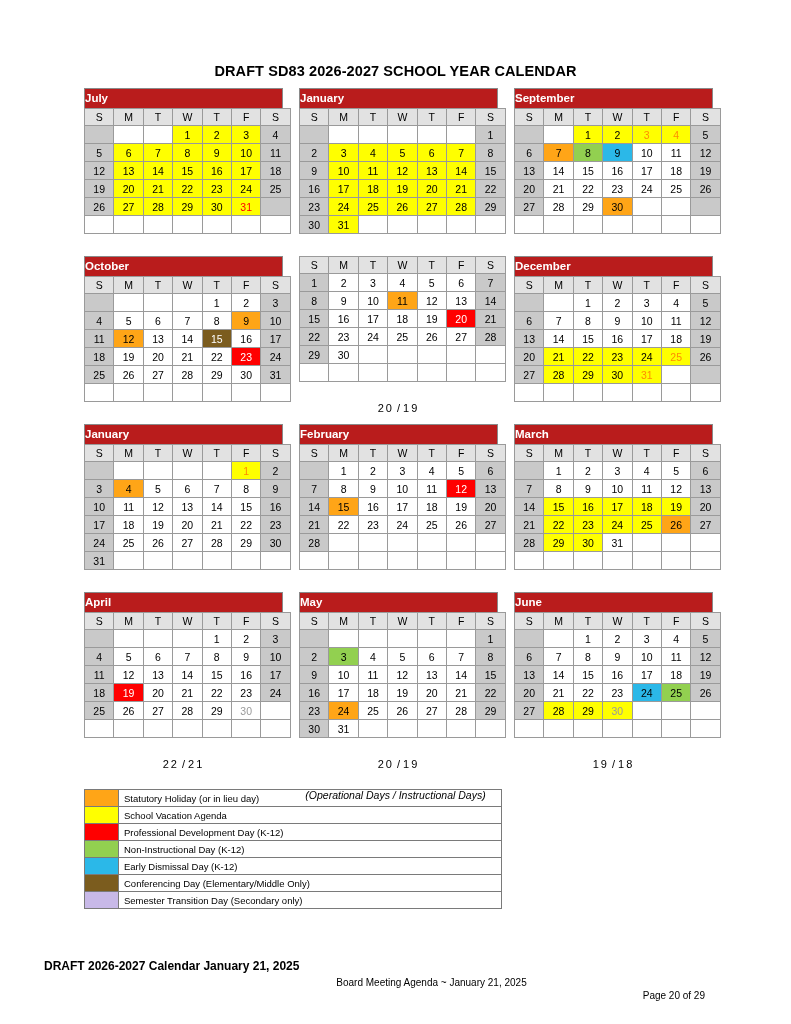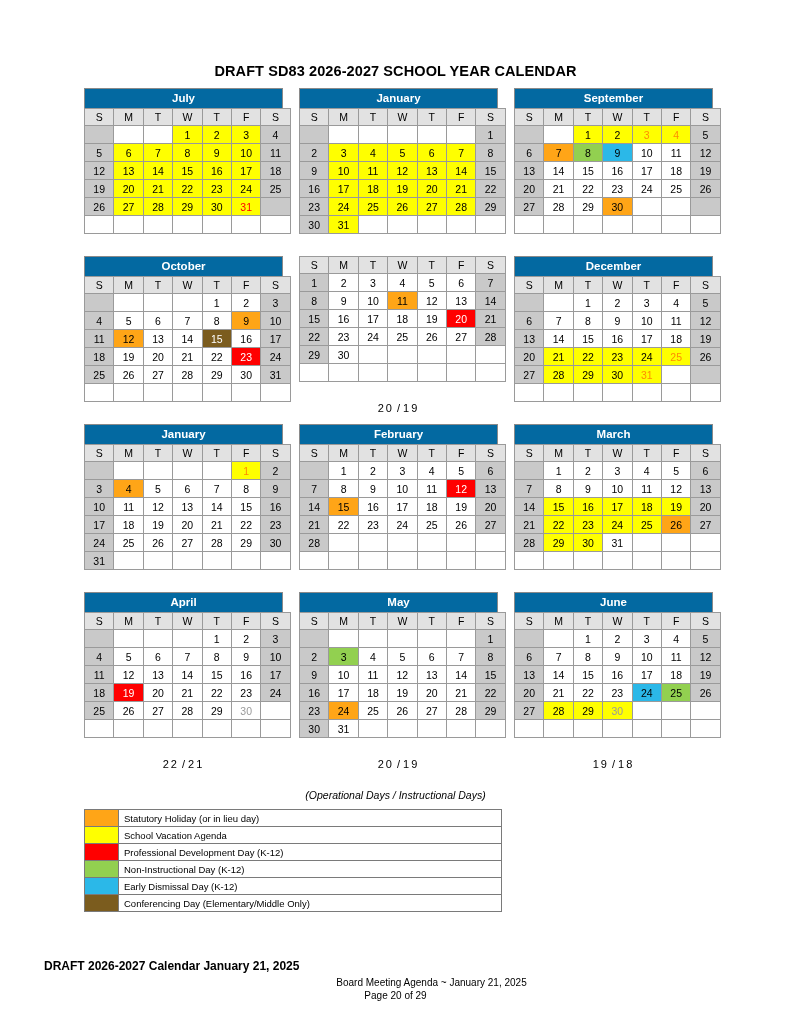--- a/index.html
+++ b/index.html
@@ -16,21 +16,21 @@
     position:absolute;top:63px;left:0;width:791px;
     text-align:center;font-weight:bold;font-size:14.5px;letter-spacing:.1px;
   }
   .cal-grid{
     position:absolute;top:88px;left:84px;width:630px;
     display:grid;grid-template-columns:199px 199px 199px;
     column-gap:16px;row-gap:0px;
   }
   .month-wrap{height:168px;}
   .month-title{
-    background:#0369a1;color:#ffffff;text-align:center;
+    background:#b91c1c;color:#ffffff;
     font-size:11.5px;font-weight:bold;padding:3px 0 4px 0;
     border:1px solid #8a8a8a;border-bottom:none;
   }
   table.mtable{
     border-collapse:collapse;width:199px;table-layout:fixed;
     font-size:10.5px;
   }
   table.mtable td,table.mtable th{
     border:1px solid #9a9a9a;
     width:28.4px;height:17px;
@@ -53,39 +53,39 @@
   td.gnum{color:#9a9a9a;}
   .totals{
     text-align:center;font-size:11px;margin-top:20px;letter-spacing:2px;
   }
   .totals span.sep{letter-spacing:0;}
   .opnote{
     position:absolute;left:0;width:791px;top:789px;text-align:center;
     font-size:10.5px;font-style:italic;
   }
   .legend{
-    position:absolute;left:84px;top:809px;width:416px;
+    position:absolute;left:84px;top:789px;width:416px;
     border:1px solid #7a7a7a;border-bottom:none;
   }
   .legend-row{
     display:flex;align-items:stretch;border-bottom:1px solid #7a7a7a;
     height:16px;
   }
   .legend-swatch{width:33px;border-right:1px solid #7a7a7a;}
   .legend-label{
     flex:1;font-size:9.5px;padding-left:5px;display:flex;align-items:center;
   }
   .footer-left{
     position:absolute;left:44px;top:959px;font-size:12px;font-weight:bold;
   }
   .footer-center{
     position:absolute;left:0;width:791px;top:977px;text-align:center;font-size:10px;padding-left:36px;
   }
   .footer-center2{
-    position:absolute;left:0;width:791px;top:990px;text-align:center;font-size:10px;
+    position:absolute;left:0;width:705px;top:990px;text-align:right;font-size:10px;
   }
 </style>
 </head>
 <body>
 
 <div class="page">
 
   <div class="doc-title">DRAFT SD83 2026-2027 SCHOOL YEAR CALENDAR</div>
 
   <div class="cal-grid">
@@ -986,19 +986,23 @@
         <div class="legend-label">Non-Instructional Day (K-12)</div>
       </div>
       <div class="legend-row">
         <div class="legend-swatch" style="background: rgb(43, 184, 232);"></div>
         <div class="legend-label">Early Dismissal Day (K-12)</div>
       </div>
       <div class="legend-row">
         <div class="legend-swatch" style="background: rgb(123, 92, 30);"></div>
         <div class="legend-label">Conferencing Day (Elementary/Middle Only)</div>
       </div>
+      <div class="legend-row">
+        <div class="legend-swatch" style="background: rgb(200, 185, 232);"></div>
+        <div class="legend-label">Semester Transition Day (Secondary only)</div>
+      </div>
     </div>
 
   <div class="footer-left">DRAFT 2026-2027 Calendar January 21, 2025</div>
   <div class="footer-center">Board Meeting Agenda ~ January 21, 2025</div>
   <div class="footer-center2">Page 20 of 29</div>
 
 </div>
 
 </body></html>

